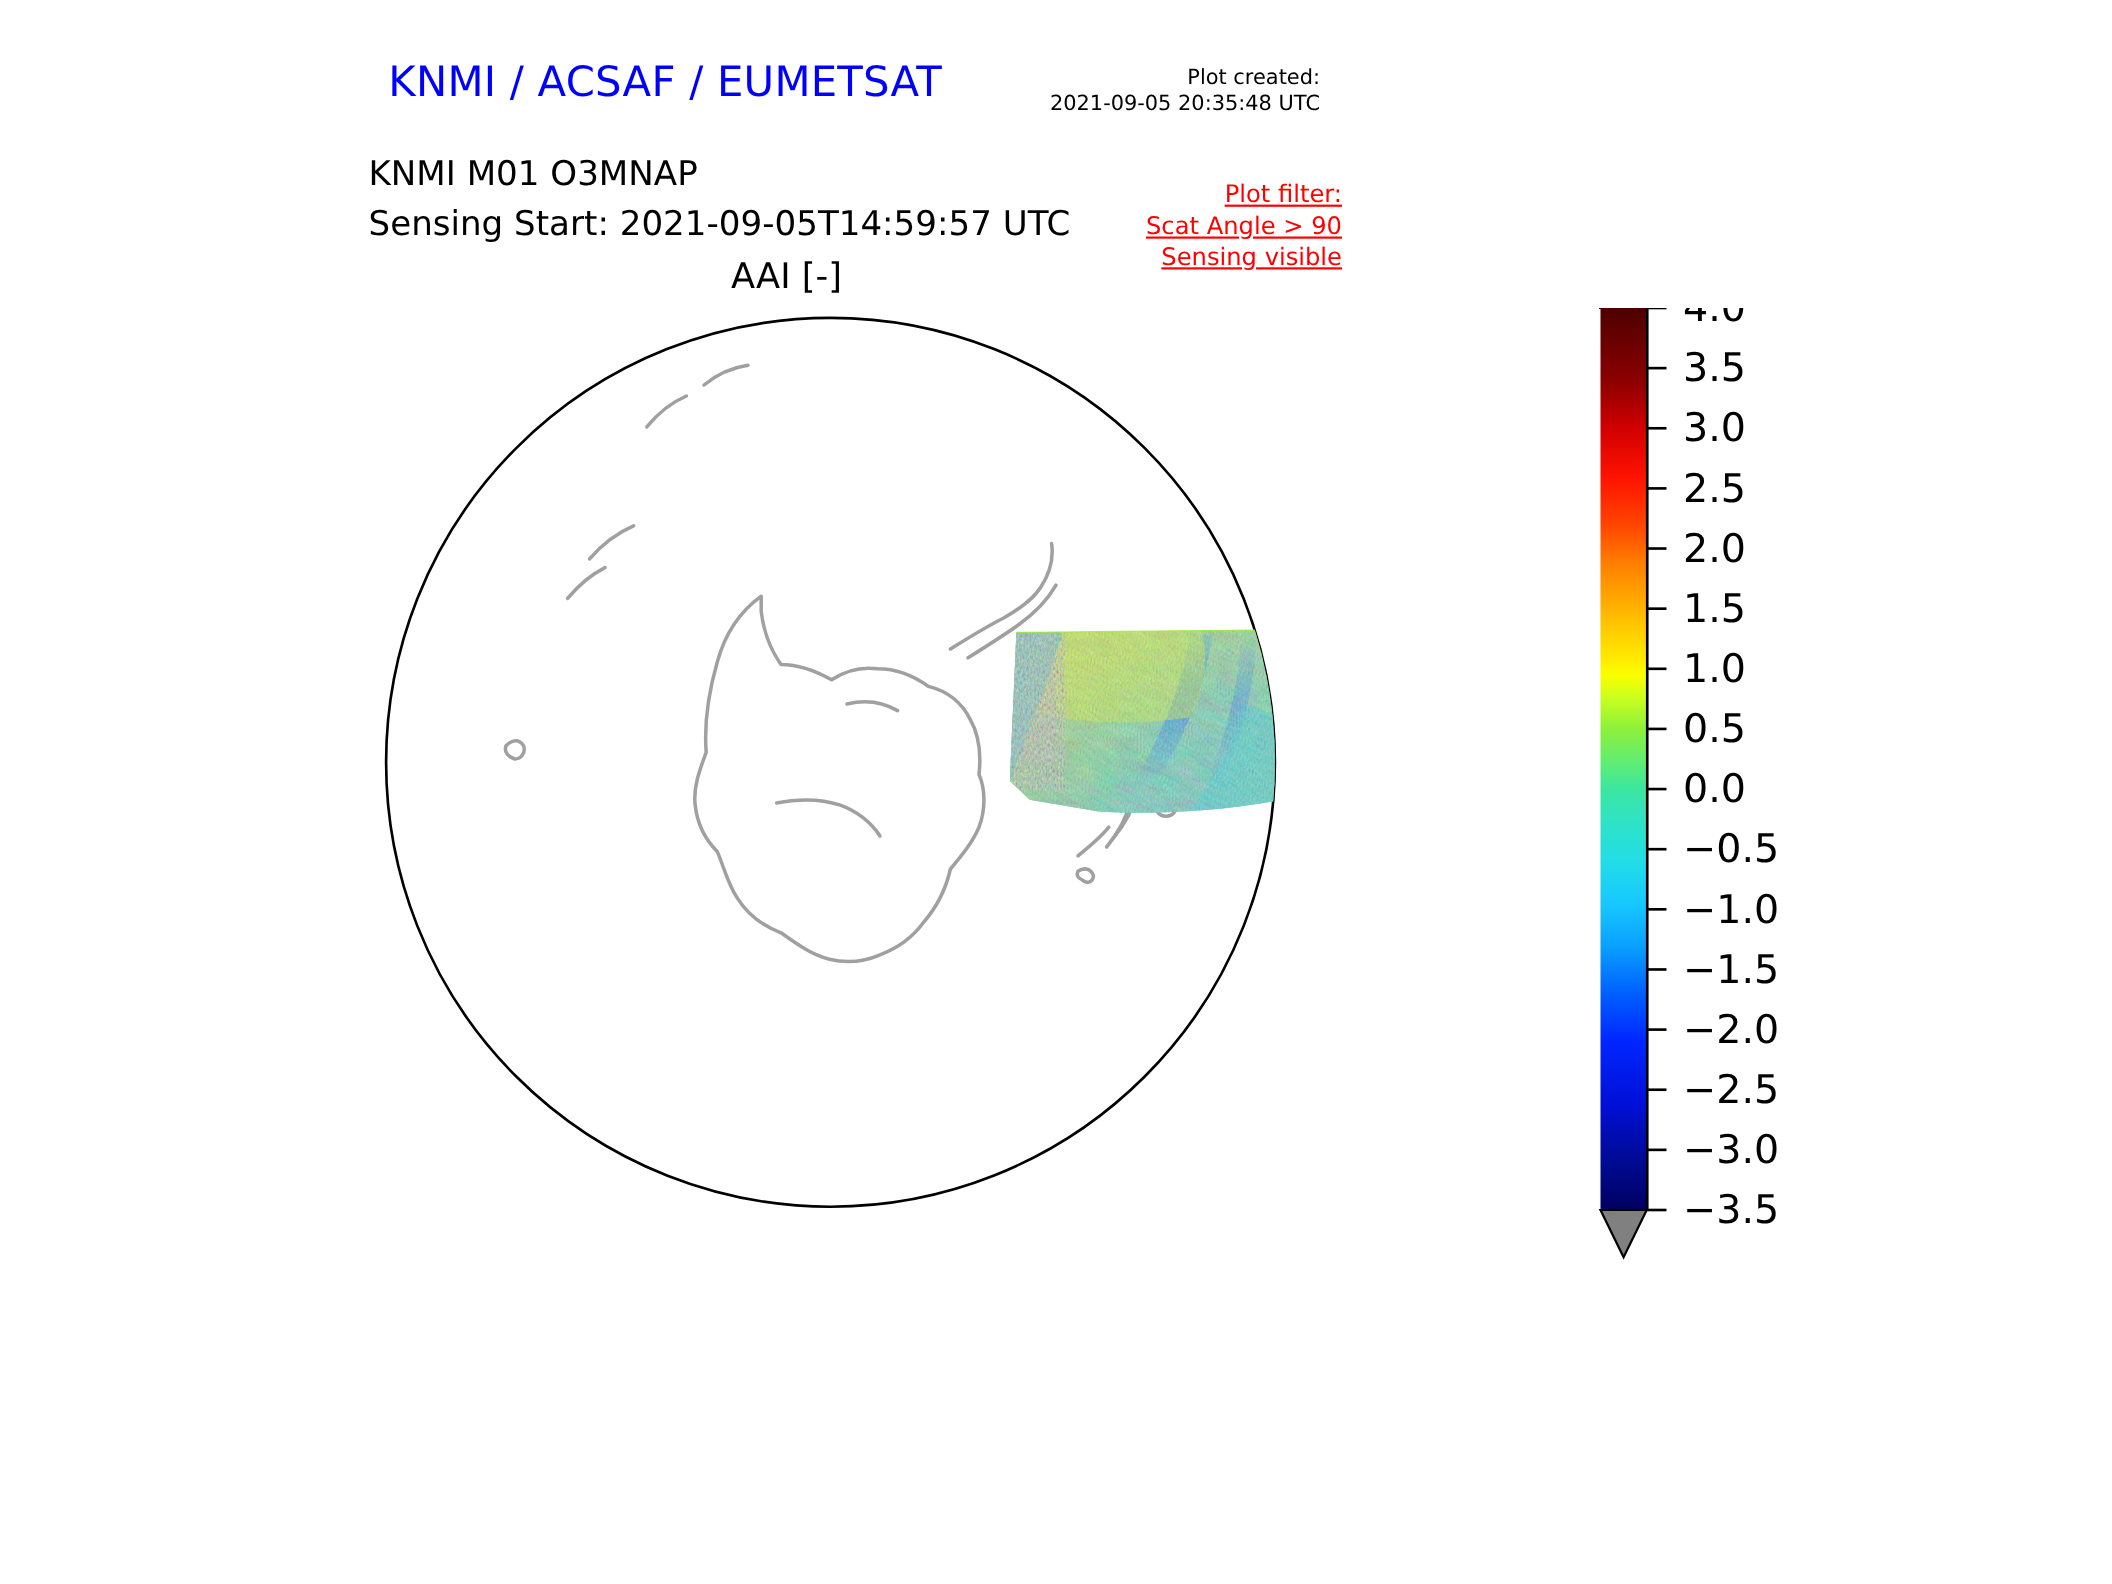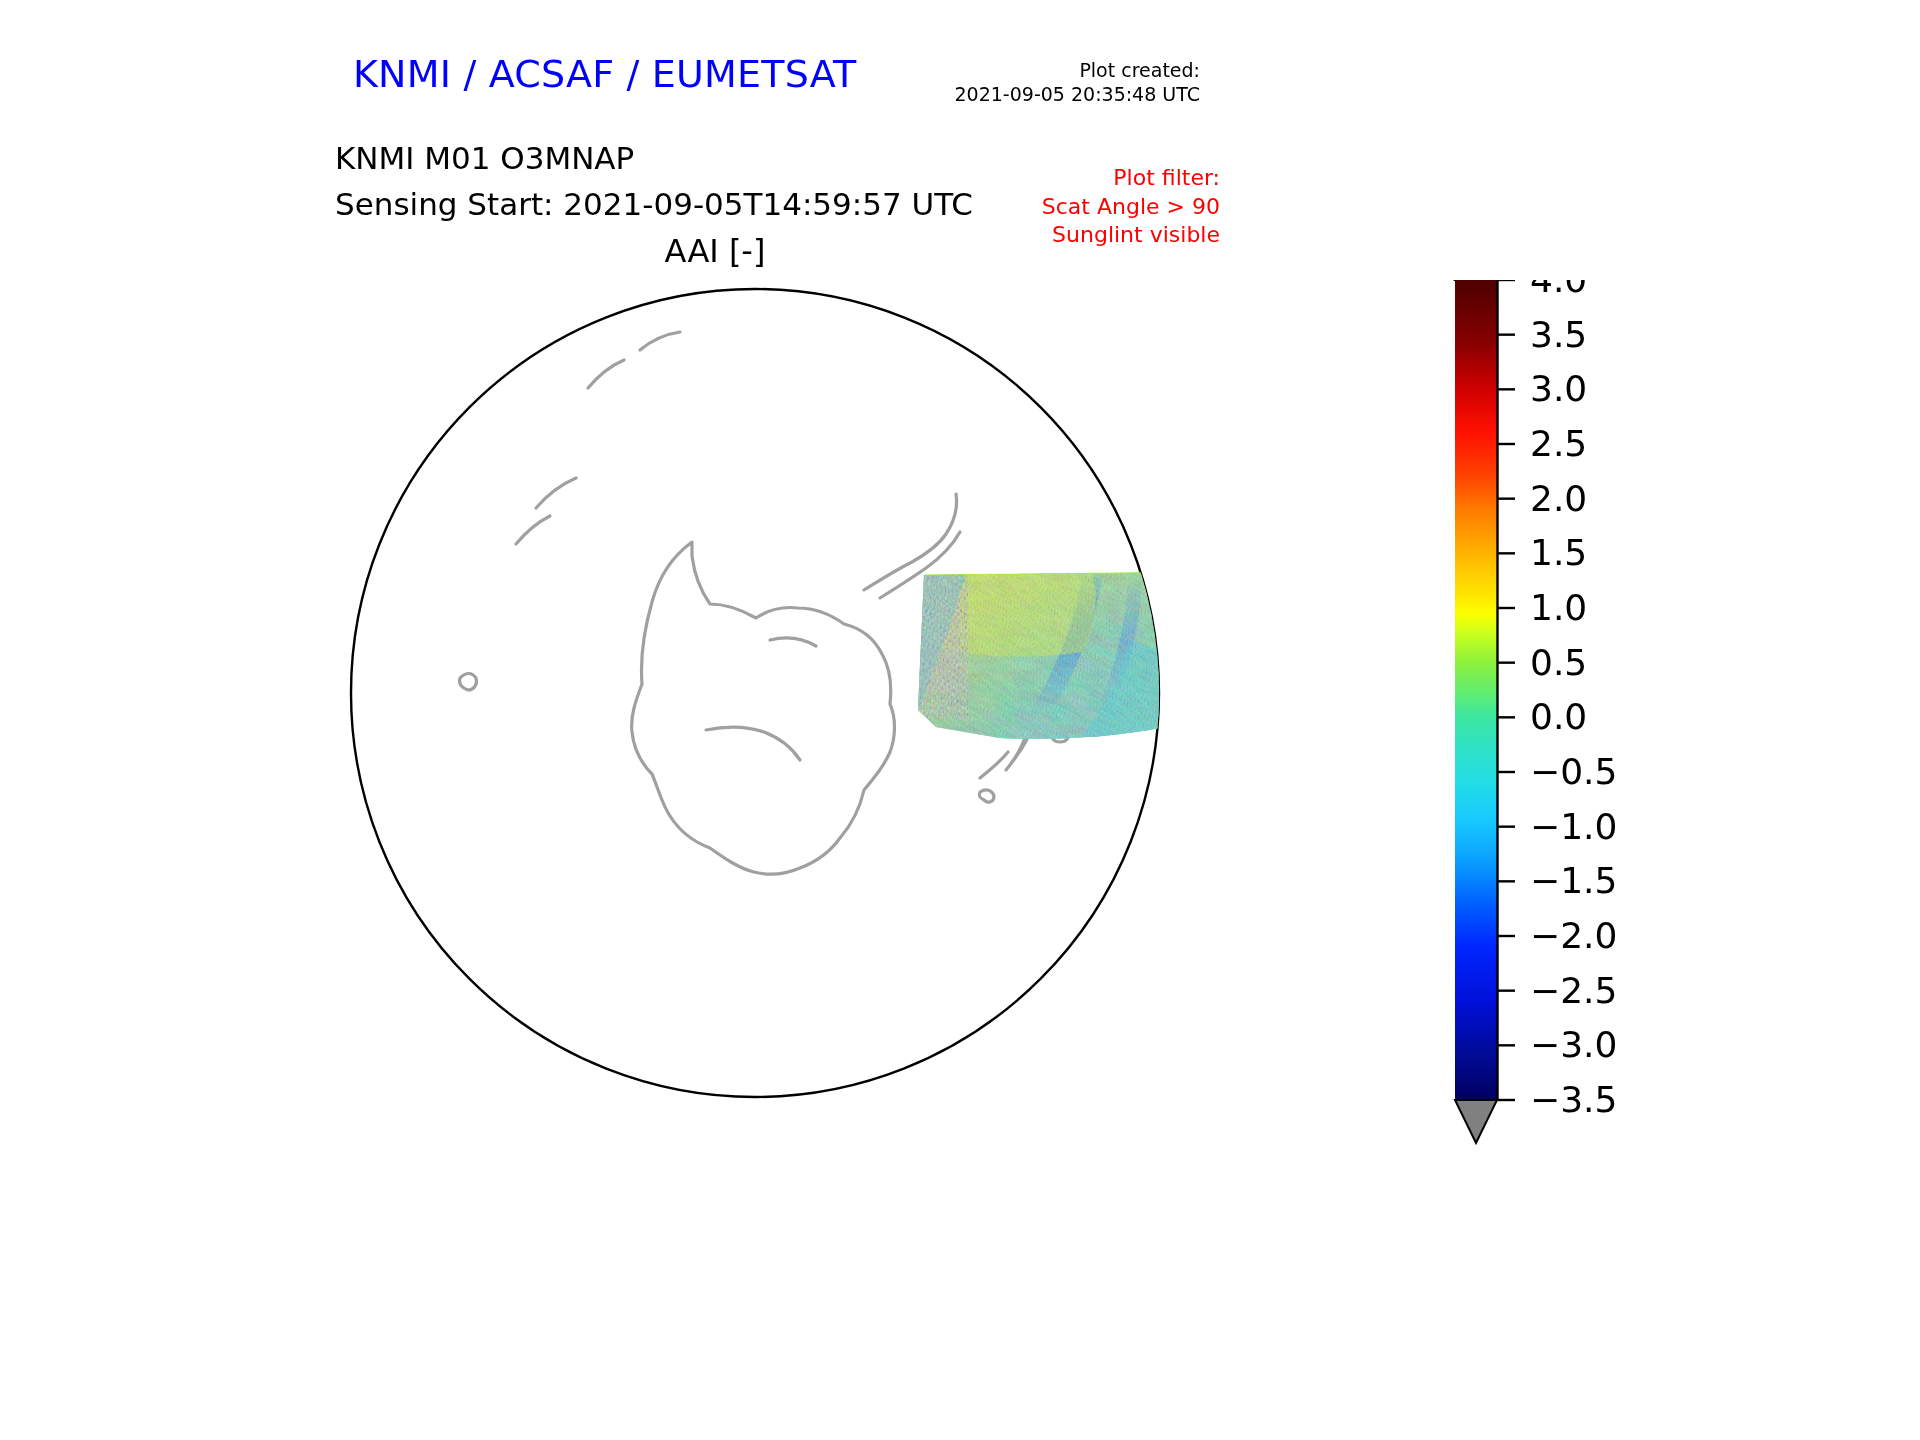--- a/index.html
+++ b/index.html
@@ -27,21 +27,21 @@
   }
 
   #created-block{
     right:720px;top:58px;text-align:right;width:420px;
     font-size:19px;color:#000;line-height:1.28;
   }
   #created-block div{white-space:nowrap;}
 
   #filter-block{
     right:700px;top:164px;text-align:right;width:420px;
-    font-size:22px;color:#ff0000;line-height:1.30;
+    font-size:22px;color:#ff0000;line-height:1.30;text-decoration:underline;
   }
   #filter-block div{white-space:nowrap;}
 
   
   #map-area{left:340px;top:280px;width:830px;height:830px;}
   #map-svg{display:block;}
 
   
   #colorbar-area{left:1440px;top:280px;width:420px;height:1030px;}
   #cb-svg{display:block;}
@@ -58,21 +58,21 @@
 <div class="abs" id="quantity-title">AAI [-]</div>
 
 <div class="abs" id="created-block">
   <div>Plot created:</div>
   <div>2021-09-05 20:35:48 UTC</div>
 </div>
 
 <div class="abs" id="filter-block">
   <div>Plot filter:</div>
   <div>Scat Angle &gt; 90</div>
-  <div>Sunglint visible</div>
+  <div>Sensing visible</div>
 </div>
 
 <div class="abs" id="map-area">
   <svg id="map-svg" width="830" height="830" viewBox="0 0 830 830">
     <defs>
       <clipPath id="globeClip">
         <circle cx="415" cy="413" r="404"></circle>
       </clipPath>
 
       <linearGradient id="swathBase" x1="0" y1="0" x2="1" y2="0.25">

